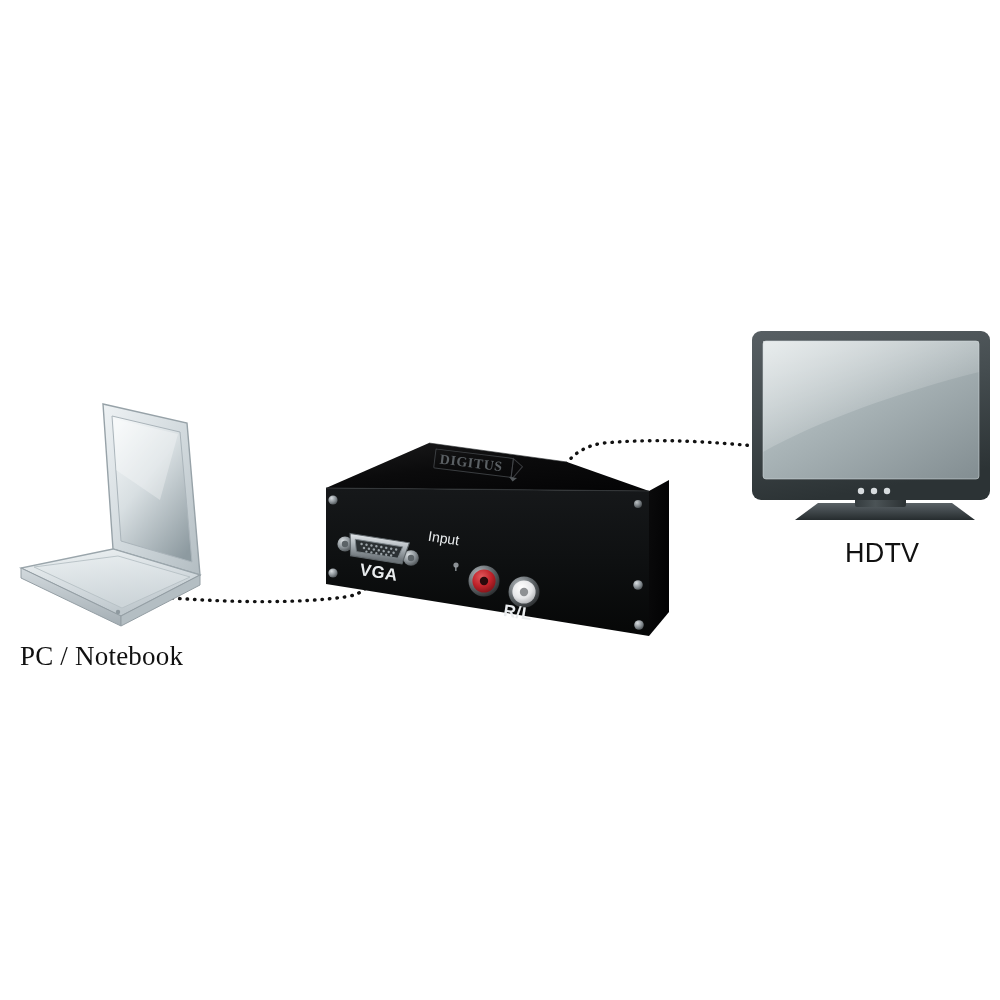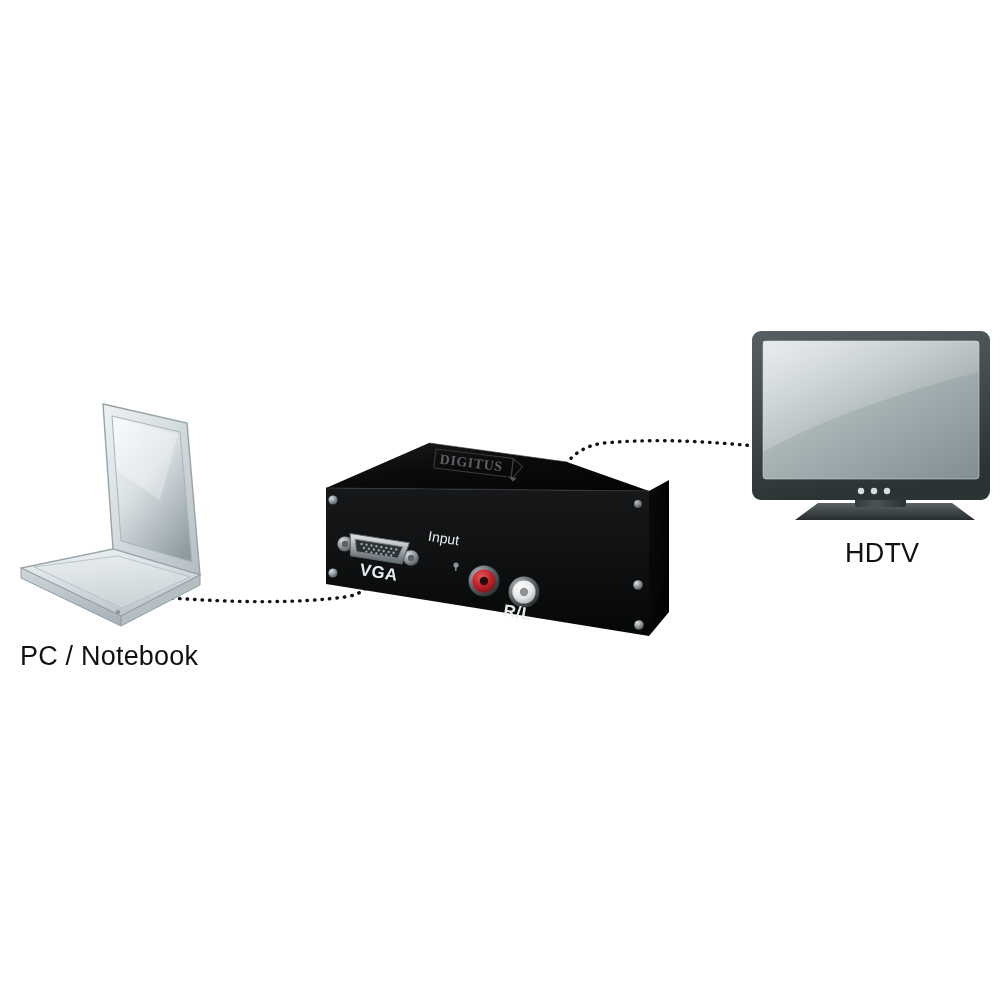--- a/index.html
+++ b/index.html
@@ -35,20 +35,21 @@
     position: absolute;
     font-family: "Liberation Sans", sans-serif;
     font-size: 27px;
     color: #111111;
     white-space: nowrap;
     letter-spacing: 0.2px;
   }
   #caption-pc {
     left: 20px;
     top: 641px;
+    font-family: Liberation Serif, serif;
   }
   #caption-hdtv {
     left: 845px;
     top: 529px;
     margin-top: 9px;
   }
 </style>
 </head>
 <body>
 

